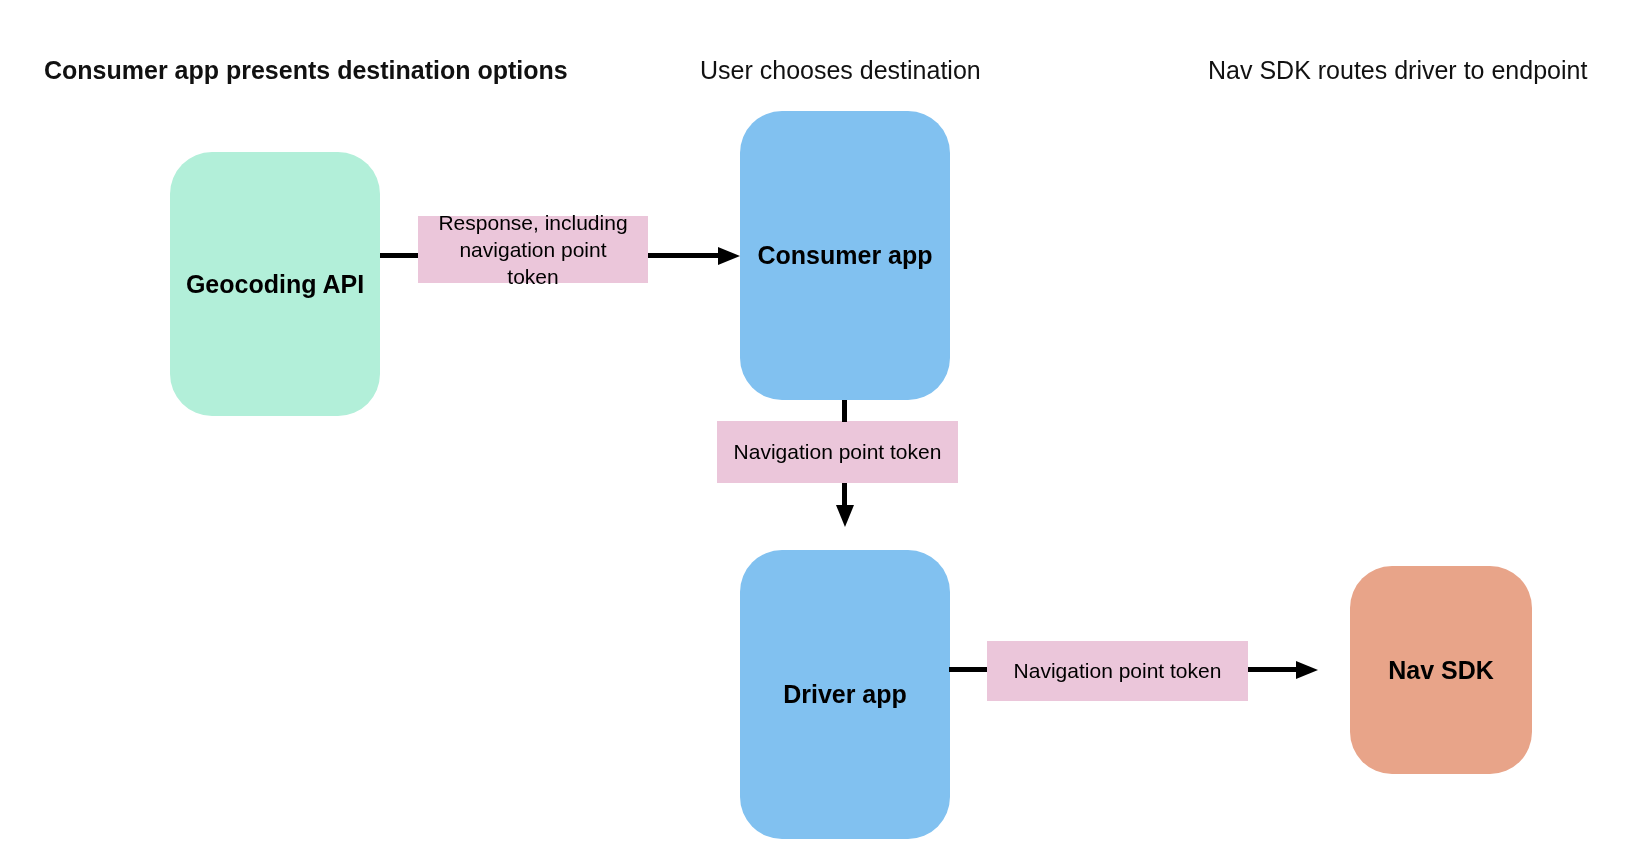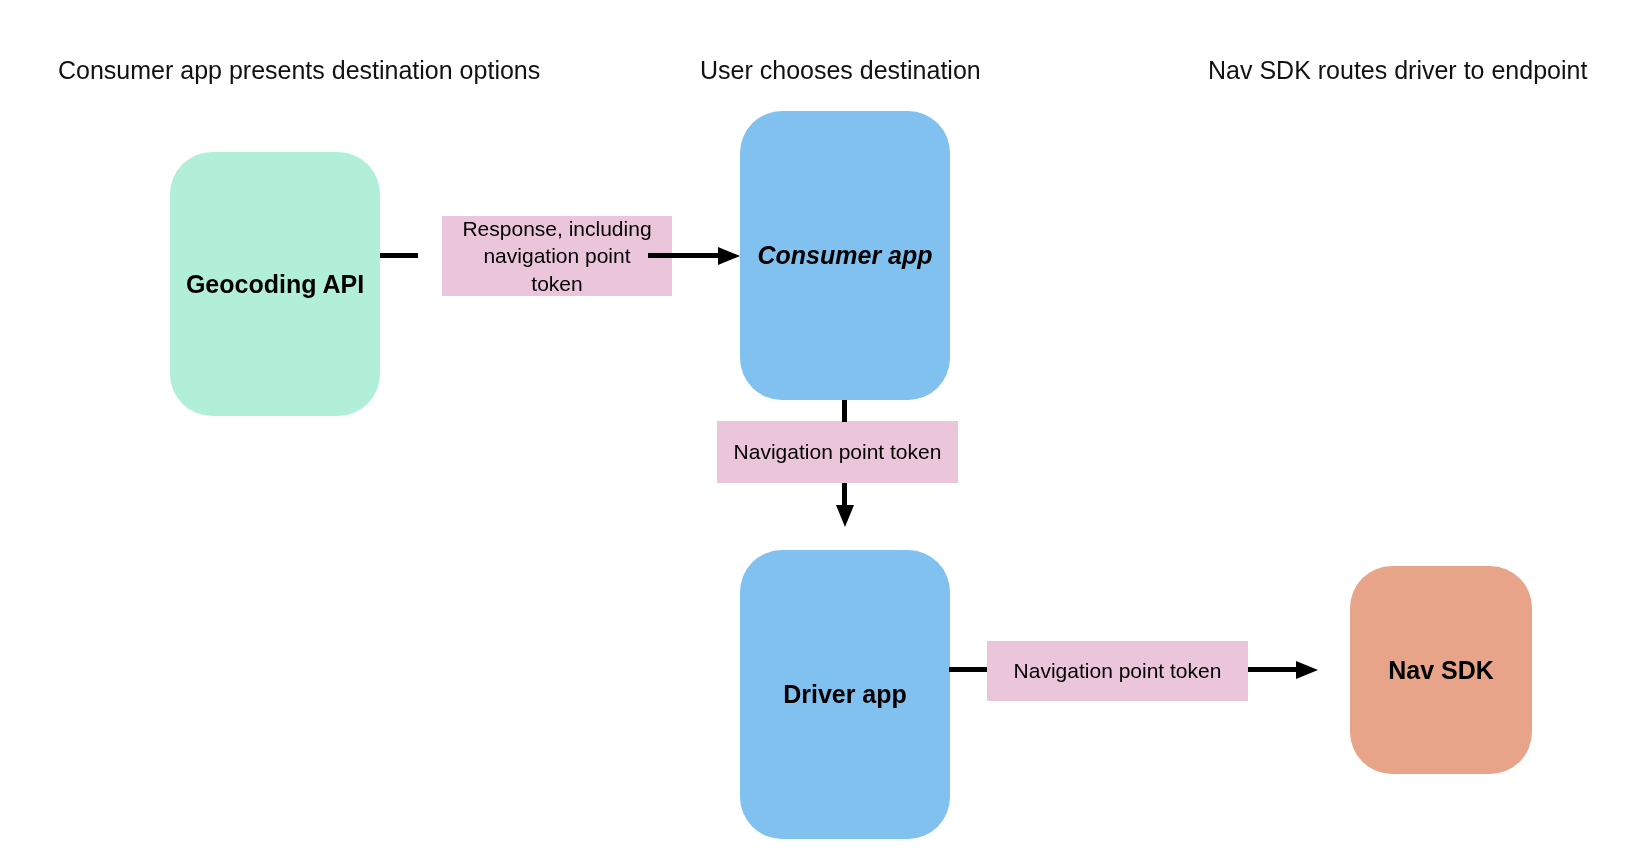--- a/index.html
+++ b/index.html
@@ -15,21 +15,21 @@
 
   
   .hdr {
     position: absolute;
     top: 56px;
     font-size: 25px;
     font-weight: 400;
     white-space: nowrap;
     color: #111111;
   }
-  .hdr1 { left: 58px; }
+  .hdr1 { left: 44px; font-weight: bold; }
   .hdr2 { left: 700px; }
   .hdr3 { left: 1208px; }
 
   
   .node {
     position: absolute;
     border-radius: 42px;
     display: flex;
     align-items: center;
     justify-content: center;
@@ -48,21 +48,21 @@
   .elabel {
     position: absolute;
     display: flex;
     align-items: center;
     justify-content: center;
     text-align: center;
     font-size: 21px;
     line-height: 1.3;
     white-space: pre-line;
   }
-  .el1 { left: 418px; top: 216px; width: 230px; height: 80px; margin-left: 24px; }
+  .el1 { left: 418px; top: 216px; width: 230px; height: 67px; }
   .el2 { left: 717px; top: 421px; width: 241px; height: 62px; }
   .el3 { left: 987px; top: 641px; width: 261px; height: 60px; }
 
   
   .line { position: absolute; background: #000000; }
   .l-a1a { left: 380px;  top: 253px; width: 38px; height: 5px; }
   .l-a1b { left: 648px;  top: 253px; width: 72px; height: 5px; }
   .l-a2a { left: 842px;  top: 400px; width: 5px;  height: 22px; }
   .l-a2b { left: 842px;  top: 483px; width: 5px;  height: 24px; }
   .l-a3a { left: 949px;  top: 667px; width: 38px; height: 5px; }
@@ -90,21 +90,21 @@
 <div class="canvas">
 
   <div class="hdr hdr1">Consumer app presents destination options</div>
   <div class="hdr hdr2">User chooses destination</div>
   <div class="hdr hdr3">Nav SDK routes driver to endpoint</div>
 
   <div class="node n-geo" style="background: rgb(178, 239, 217);">
     <span class="node-label">Geocoding API</span>
   </div>
 
-  <div class="node n-consumer" style="background: rgb(129, 193, 240); font-style: italic;">
+  <div class="node n-consumer" style="background: rgb(129, 193, 240);">
     <span class="node-label">Consumer app</span>
   </div>
 
   <div class="node n-driver" style="background: rgb(129, 193, 240);">
     <span class="node-label">Driver app</span>
   </div>
 
   <div class="node n-navsdk" style="background: rgb(232, 164, 137);">
     <span class="node-label">Nav SDK</span>
   </div>

